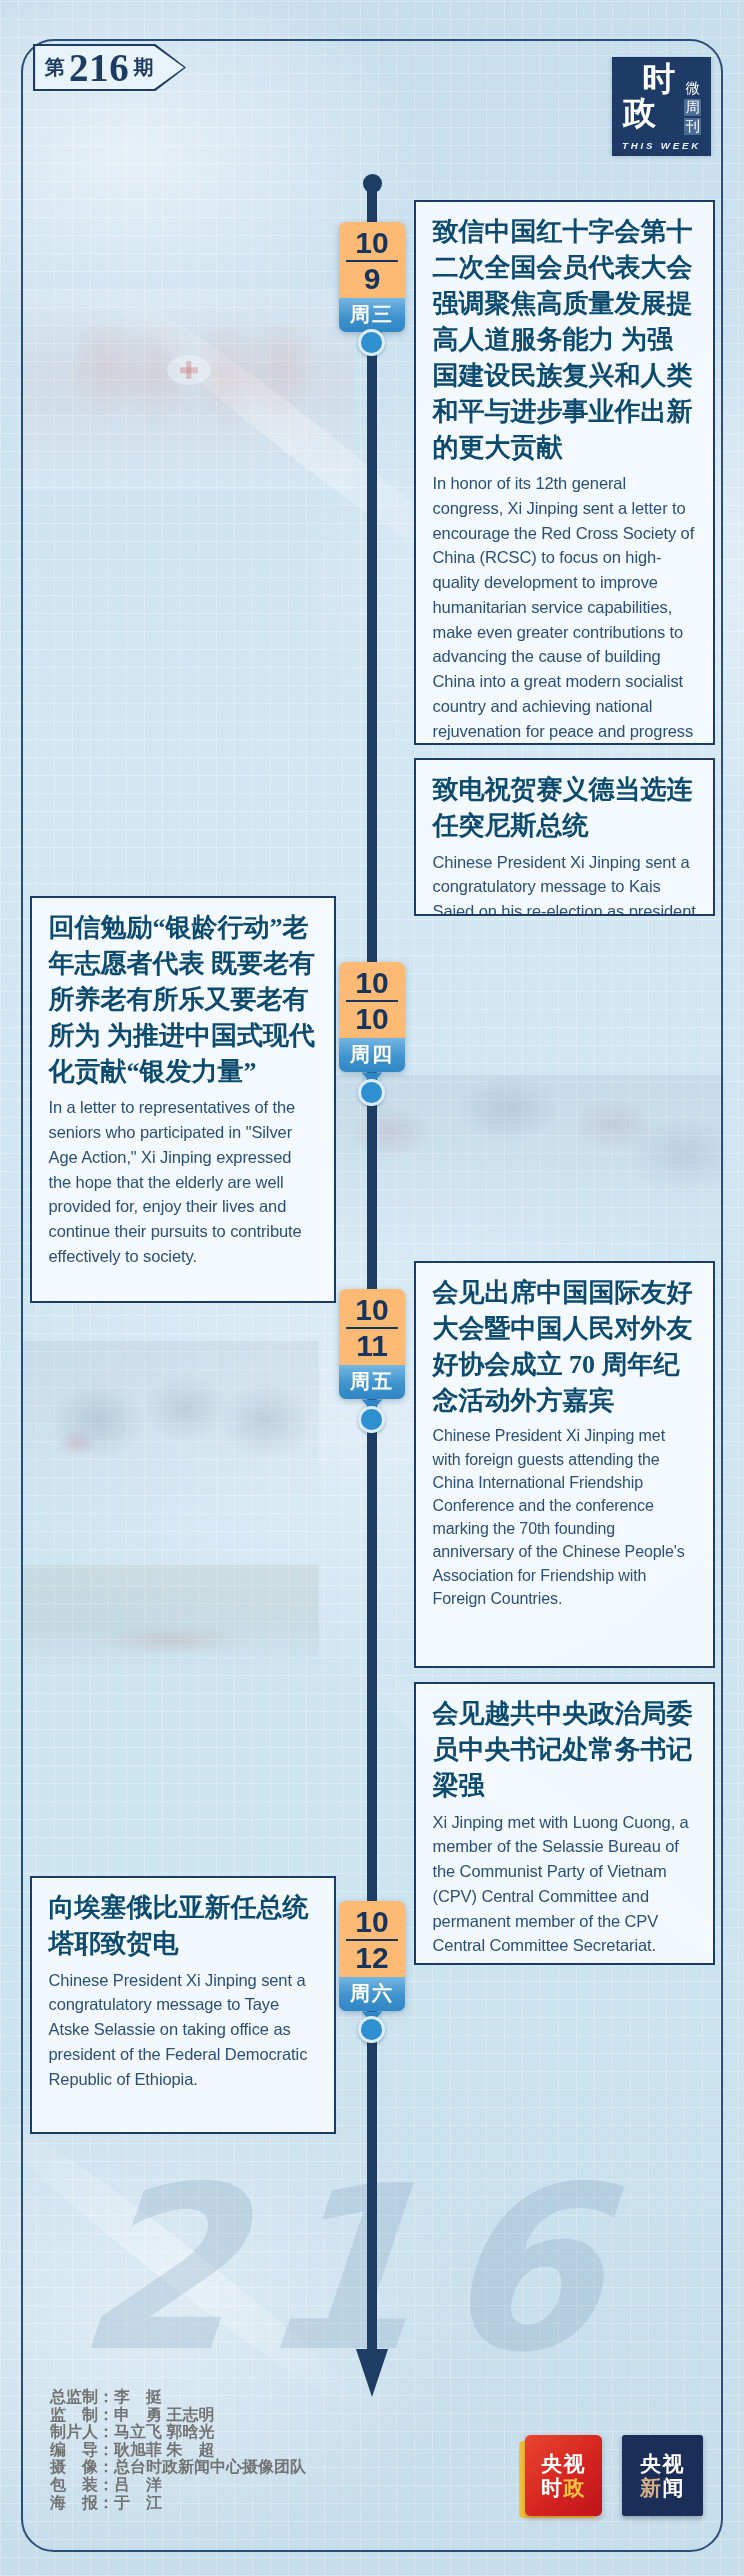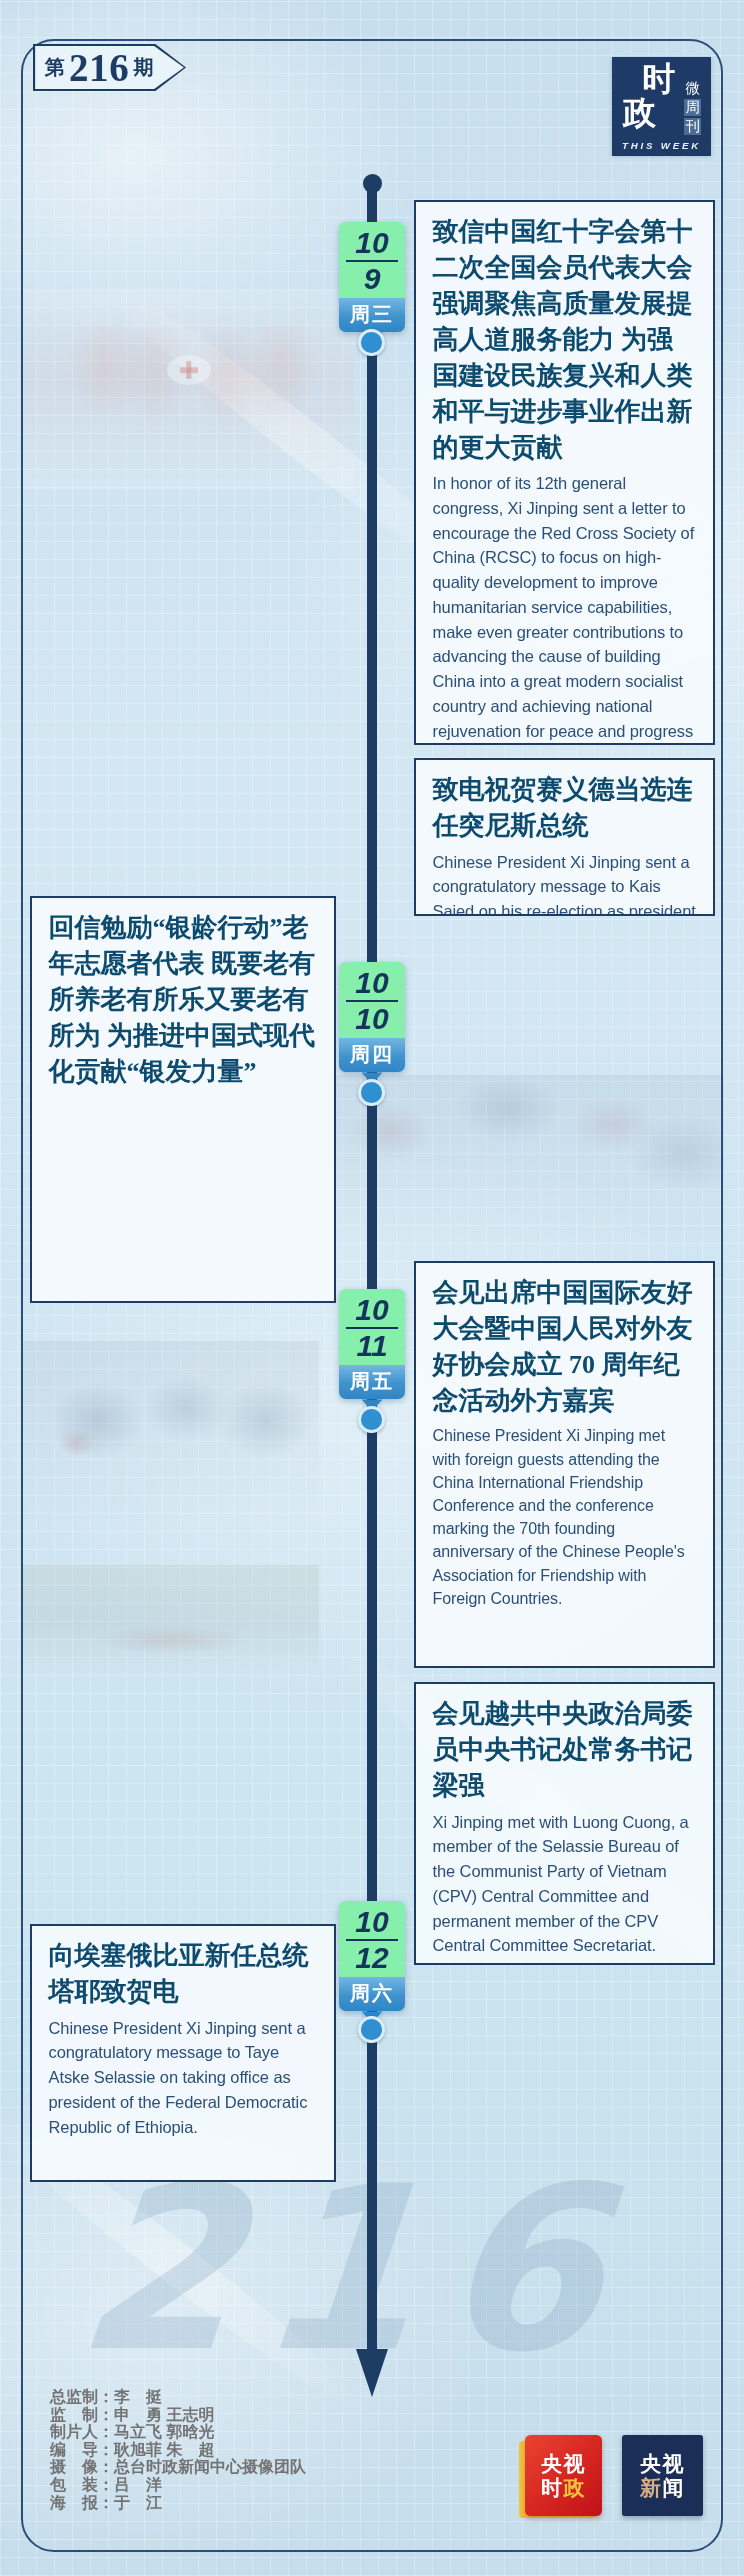--- a/index.html
+++ b/index.html
@@ -36,21 +36,21 @@
   .brand .b-side{position:absolute;right:9.7px;top:23.4px;display:flex;flex-direction:column;gap:2.1px;align-items:center;}
   .brand .b-side span{color:#fff;font-size:14.5px;line-height:1.15;font-family:"Liberation Serif",serif;}
   .brand .b-side span.boxed{background:rgba(150,190,225,.38);padding:0 1.4px;}
   .brand .b-week{position:absolute;left:0;right:0;bottom:5.5px;text-align:center;color:#e9f2fa;font-size:9.7px;font-style:italic;letter-spacing:2.8px;font-weight:700;}
   
   .tl-line{left:367px;top:181px;width:10.3px;height:2169px;background:#1e3d64;}
   .tl-topdot{left:363px;top:174px;width:18.6px;height:18.6px;border-radius:50%;background:#1e3d64;}
   .tl-arrow{left:356px;top:2349px;width:0;height:0;border-left:16.5px solid transparent;border-right:16.5px solid transparent;border-top:48px solid #1e3d64;}
   
   .marker{position:absolute;left:339px;width:66px;filter:drop-shadow(0 2.1px 3.4px rgba(30,70,110,.30));}
-  .m-box{background:#86efac;border-radius:6.9px 6.9px 0 0;padding:5.5px 6.9px 4.1px;font-style:italic;}
+  .m-box{background:#fdba74;border-radius:6.9px 6.9px 0 0;padding:5.5px 6.9px 4.1px;}
   .m-month,.m-day{font-size:30px;font-weight:700;color:#16355c;text-align:center;line-height:1.0;}
   .m-divider{height:2.1px;background:#16355c;margin:2.1px 0;}
   .m-tab{background:linear-gradient(180deg,#74b6e2 0%,#3f93cd 55%,#2f86c5 100%);color:#fff;font-size:20px;font-weight:700;text-align:center;letter-spacing:2.1px;padding:2.8px 0 4.8px;border-radius:0 0 6.9px 6.9px;}
   .m-pointer{width:20.7px;height:11.7px;margin:0 auto;background:#2f86c5;clip-path:polygon(0 0,100% 0,50% 100%);}
   .tl-dot{position:absolute;left:358px;width:20.7px;height:20.7px;border-radius:50%;background:#2e8fd1;border:3.4px solid #dcedf8;box-shadow:0 1.4px 3.4px rgba(30,70,110,.35);}
   
   .event-box{position:absolute;background:rgba(246,251,254,.90);border:2.1px solid #1d3c63;padding:12.4px 16.5px;box-sizing:border-box;overflow:hidden;}
   .event-box .zh{font-family:"Liberation Serif",serif;font-weight:700;color:#0c4a6e;font-size:26px;line-height:1.38;margin:0 0 5.5px 0;}
   .event-box .en{color:#2a4f78;font-size:16.5px;line-height:1.5;margin:0;letter-spacing:-0.1px;}
   .event-box .en.tight{font-size:16px;line-height:1.45;}
@@ -200,33 +200,34 @@
   <p class="en">In honor of its 12th general congress, Xi Jinping sent a letter to encourage the Red Cross Society of China (RCSC) to focus on high-quality development to improve humanitarian service capabilities, make even greater contributions to advancing the cause of building China into a great modern socialist country and achieving national rejuvenation for peace and progress for humanity.</p>
 </div>
 
 <div class="event-box" style="left:414px;top:758px;width:301px;height:158px;">
   <h2 class="zh">致电祝贺赛义德当选连任突尼斯总统</h2>
   <p class="en">Chinese President Xi Jinping sent a congratulatory message to Kais Saied on his re-election as president of the Republic of Tunisia.</p>
 </div>
 
 <div class="event-box" style="left:30px;top:896px;width:306px;height:407px;">
   <h2 class="zh">回信勉励“银龄行动”老年志愿者代表 既要老有所养老有所乐又要老有所为 为推进中国式现代化贡献“银发力量”</h2>
+  <p class="en">In a letter to representatives of the seniors who participated in "Silver Age Action," Xi Jinping expressed the hope that the elderly are well provided for, enjoy their lives and continue their pursuits to contribute effectively to society.</p>
 </div>
 
 <div class="event-box" style="left:414px;top:1261px;width:301px;height:407px;">
   <h2 class="zh">会见出席中国国际友好大会暨中国人民对外友好协会成立 70 周年纪念活动外方嘉宾</h2>
   <p class="en tight">Chinese President Xi Jinping met with foreign guests attending the China International Friendship Conference and the conference marking the 70th founding anniversary of the Chinese People's Association for Friendship with Foreign Countries.</p>
 </div>
 
 <div class="event-box" style="left:414px;top:1682px;width:301px;height:283px;">
   <h2 class="zh">会见越共中央政治局委员中央书记处常务书记梁强</h2>
   <p class="en">Xi Jinping met with Luong Cuong, a member of the Selassie Bureau of the Communist Party of Vietnam (CPV) Central Committee and permanent member of the CPV Central Committee Secretariat.</p>
 </div>
 
-<div class="event-box" style="left:30px;top:1876px;width:306px;height:258px;margin-top:48px;">
+<div class="event-box" style="left:30px;top:1876px;width:306px;height:258px;">
   <h2 class="zh">向埃塞俄比亚新任总统塔耶致贺电</h2>
   <p class="en">Chinese President Xi Jinping sent a congratulatory message to Taye Atske Selassie on taking office as president of the Federal Democratic Republic of Ethiopia.</p>
 </div>
 
 <div class="abs credits">
   <div>总监制：李　挺</div>
   <div>监　制：申　勇 王志明</div>
   <div>制片人：马立飞 郭晗光</div>
   <div>编　导：耿旭菲 朱　超</div>
   <div>摄　像：总台时政新闻中心摄像团队</div>

